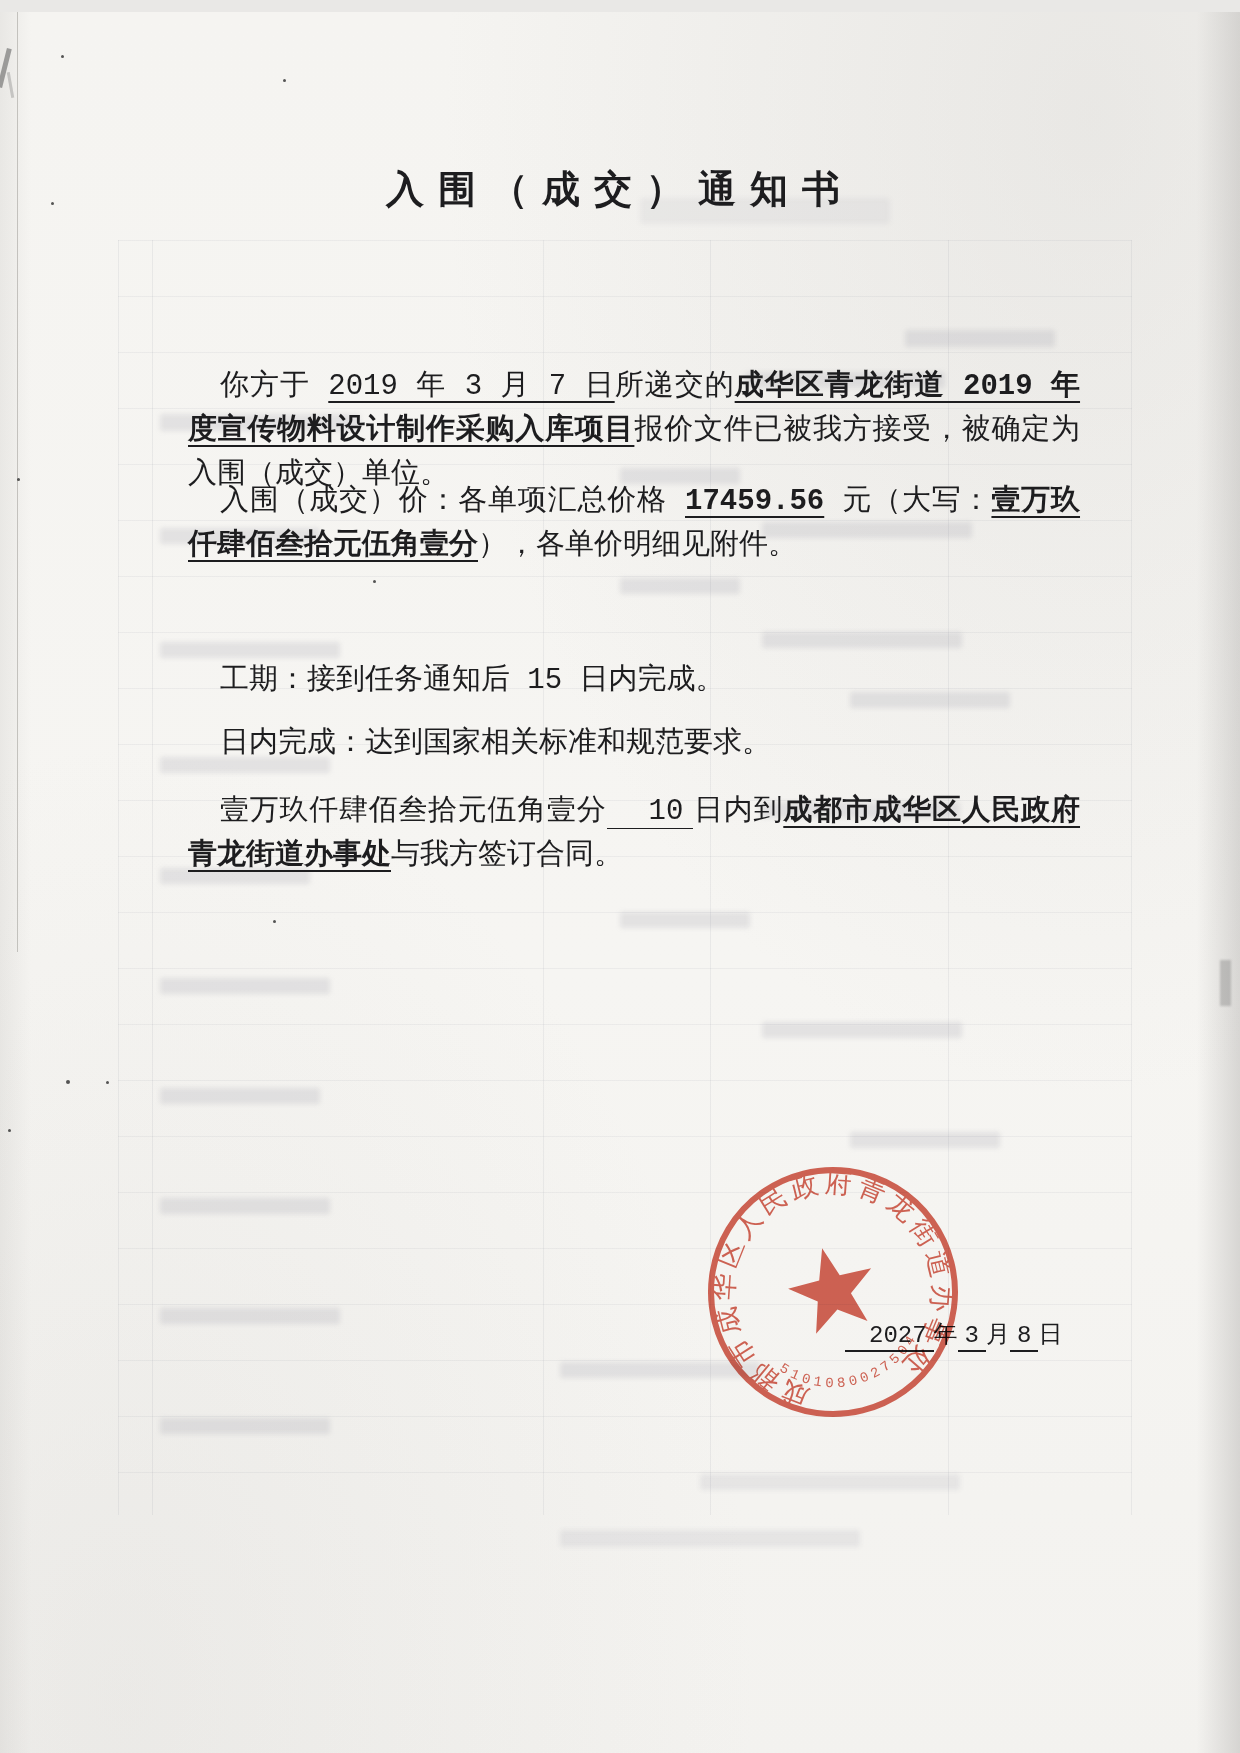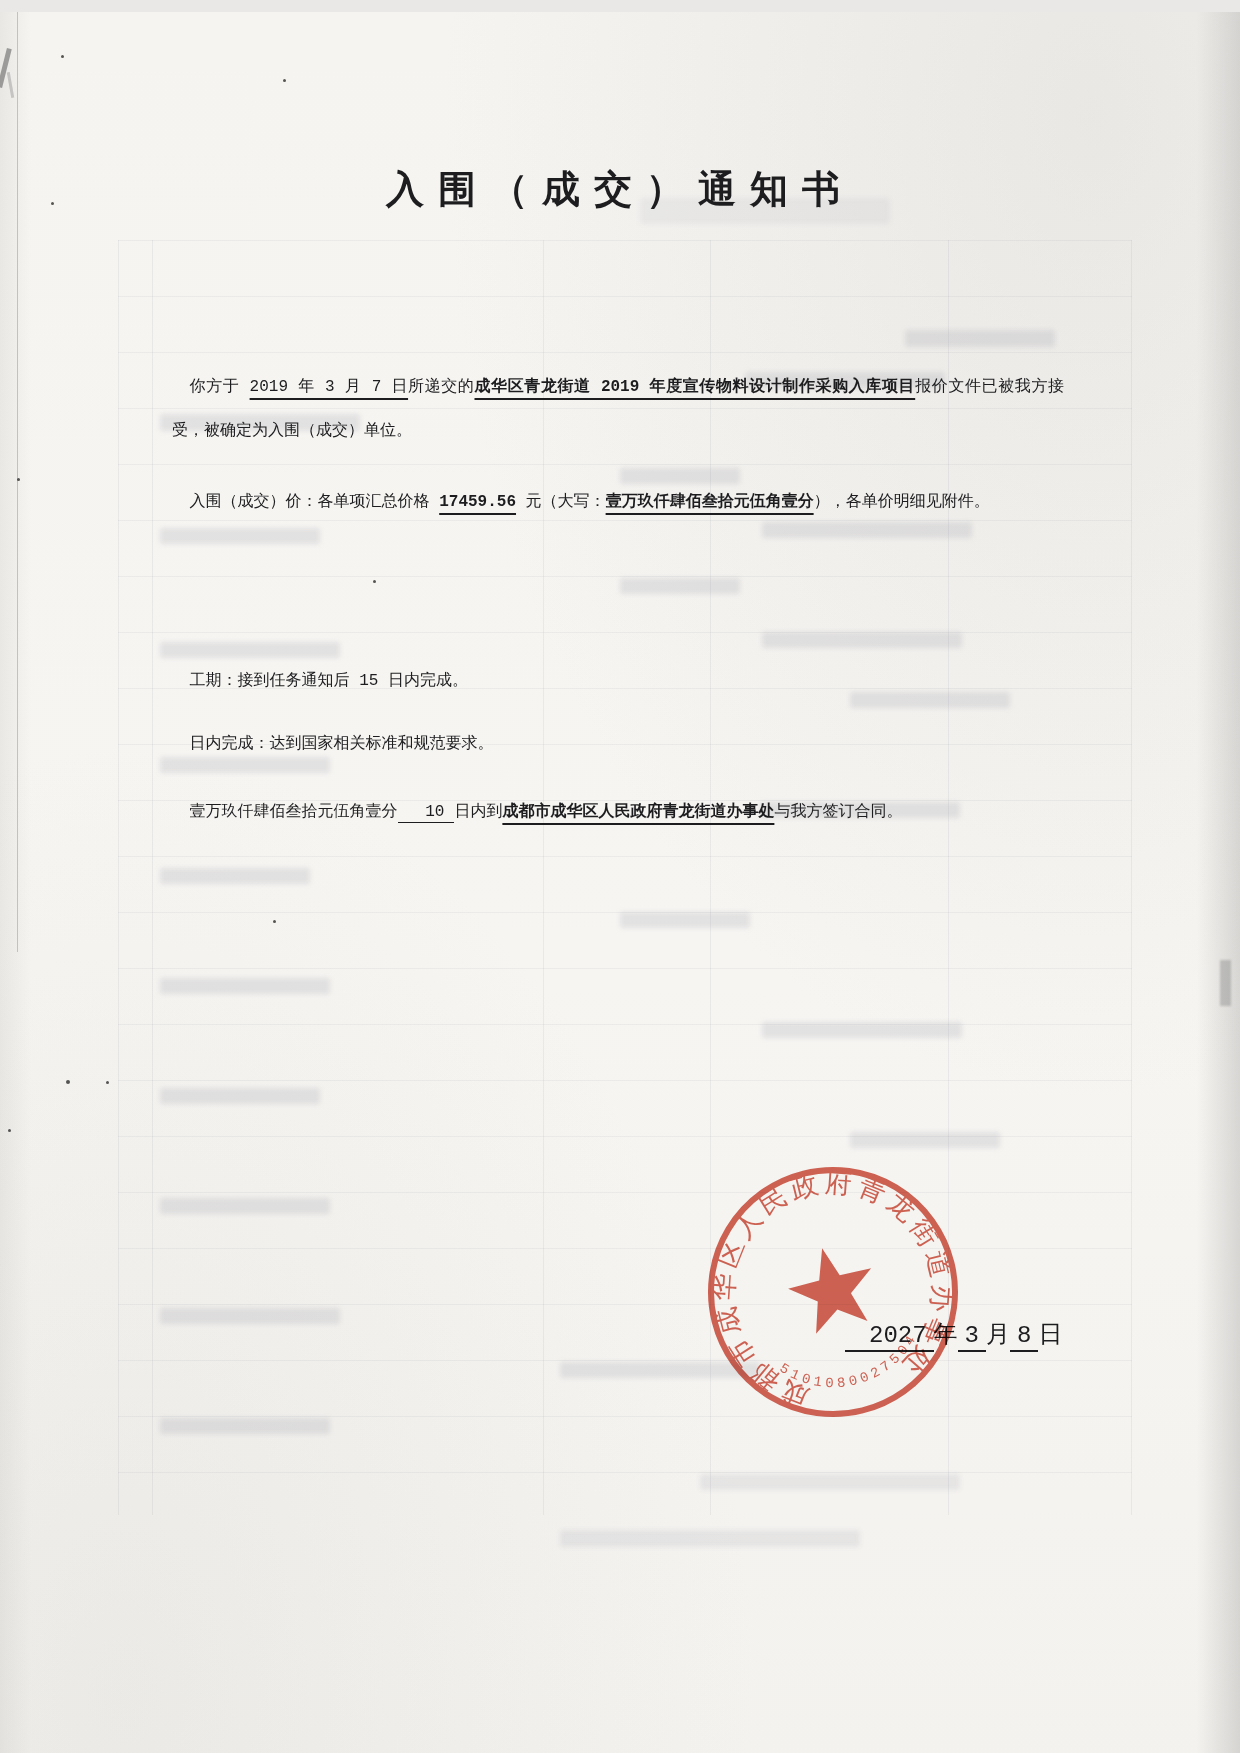--- a/index.html
+++ b/index.html
@@ -40,22 +40,22 @@
   .title{
     position:absolute;left:0;top:152px;width:100%;margin:0;
     text-align:center;font-size:38px;font-weight:700;letter-spacing:14px;
   }
   .addressee{
     position:absolute;left:178px;top:272px;
     font-size:26px;font-weight:700;
     text-decoration:underline;text-decoration-thickness:2px;text-underline-offset:7px;
   }
   .para{
-    position:absolute;left:172px;width:892px;margin:0;
-    font-size:16px;line-height:44px;text-align:justify;text-justify:inter-character;
+    position:absolute;left:188px;width:892px;margin:0;
+    font-size:29px;line-height:44px;text-align:justify;text-justify:inter-character;
   }
   .ind{text-indent:1.1em;}
   .u{text-decoration:underline;text-decoration-thickness:1.6px;text-underline-offset:7px;}
   .bu{font-weight:700;text-decoration:underline;text-decoration-thickness:1.8px;text-underline-offset:7px;}
   .num-u{display:inline-block;border-bottom:1.8px solid #1d1d1f;padding:0 10px;line-height:1.1;}
   .sig{
     position:absolute;left:468px;top:1198px;
     font-size:24px;line-height:44px;white-space:nowrap;z-index:2;
   }
   .date-line{

